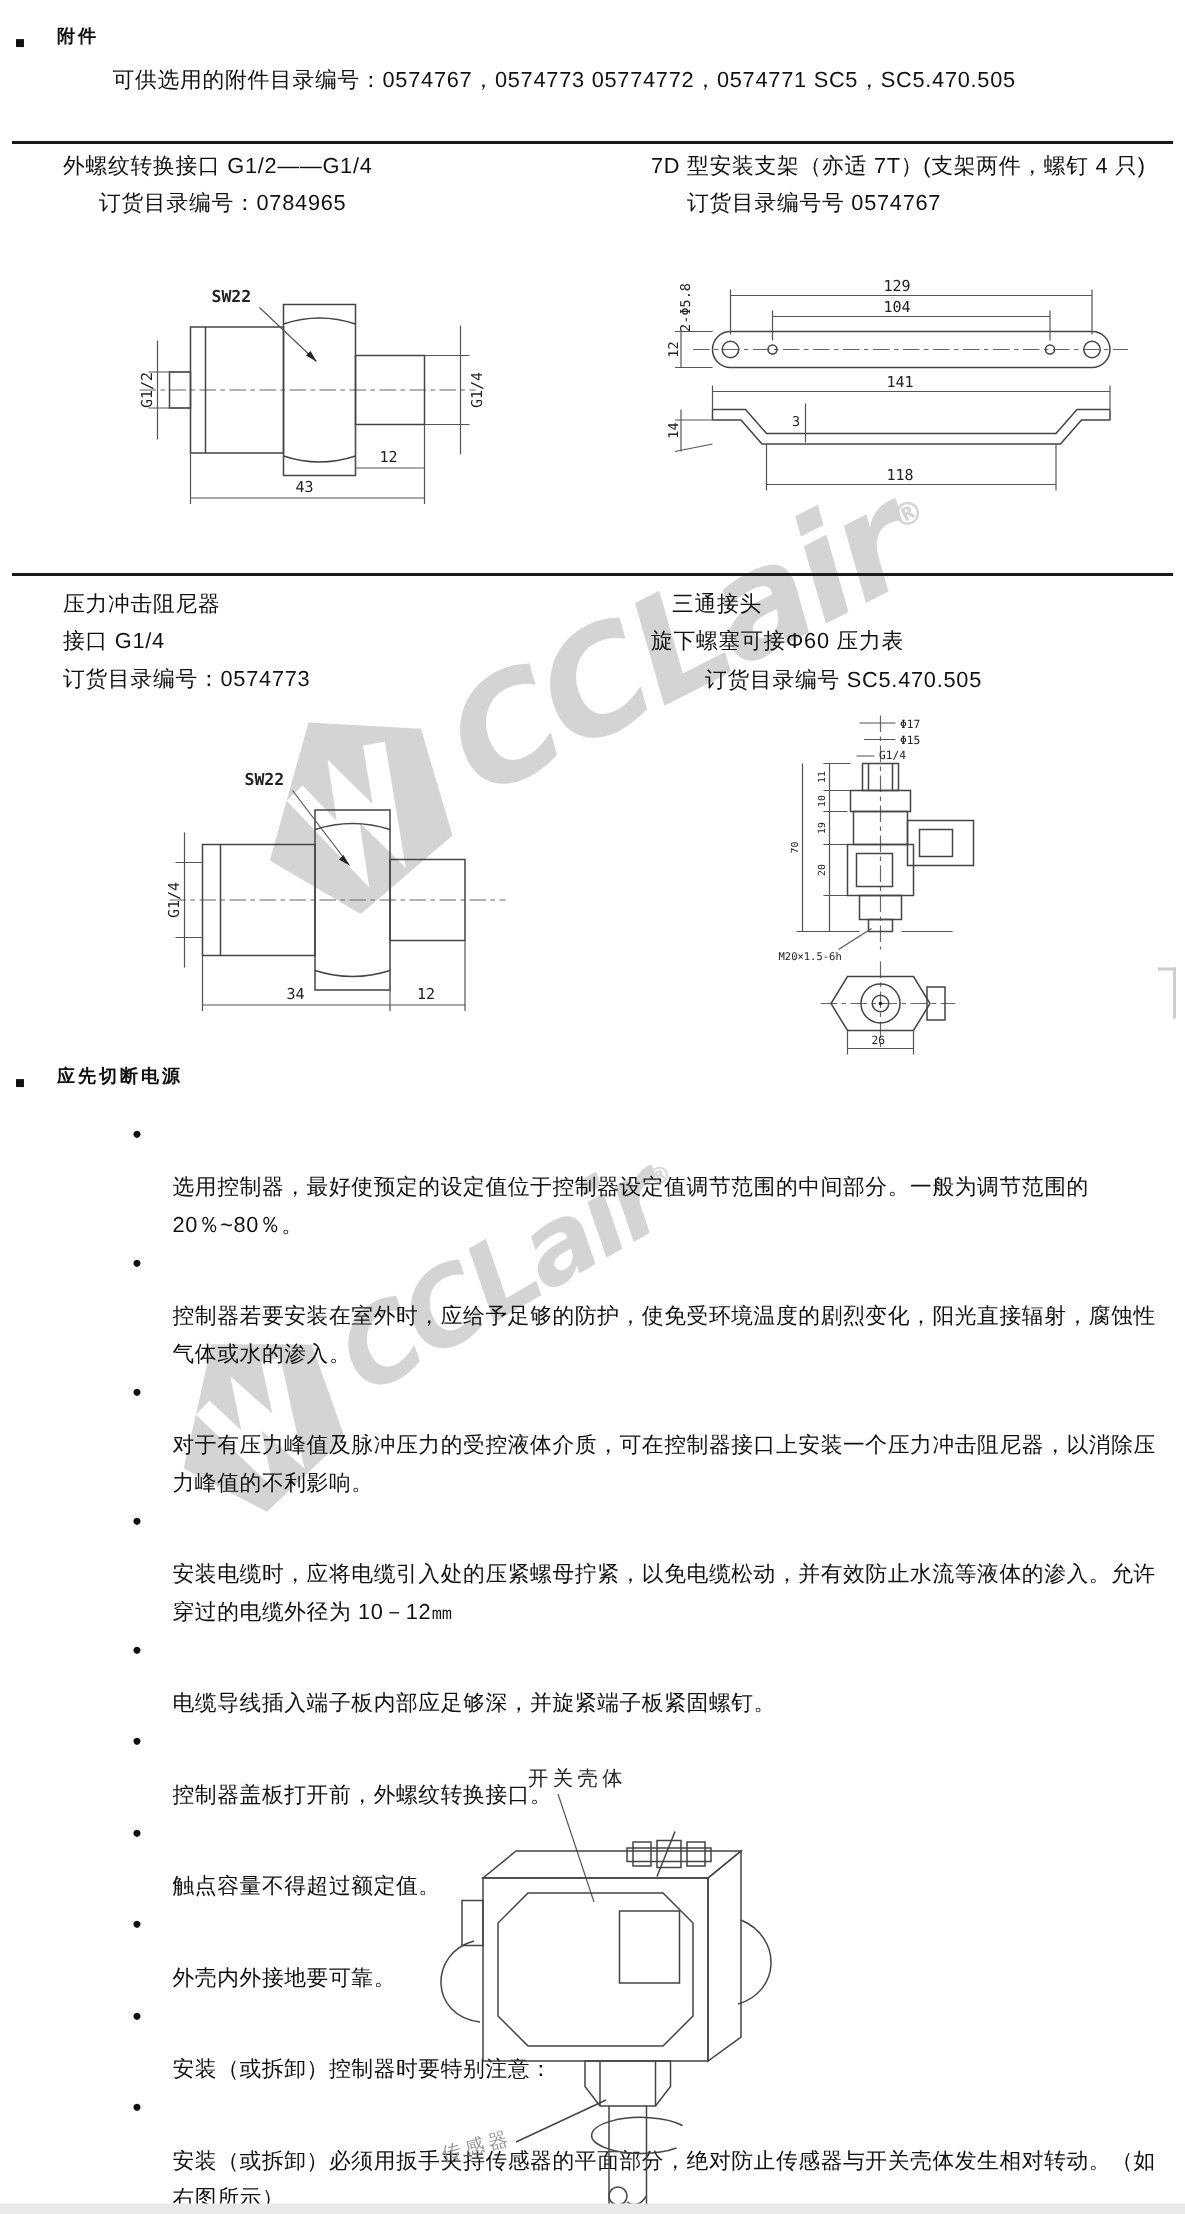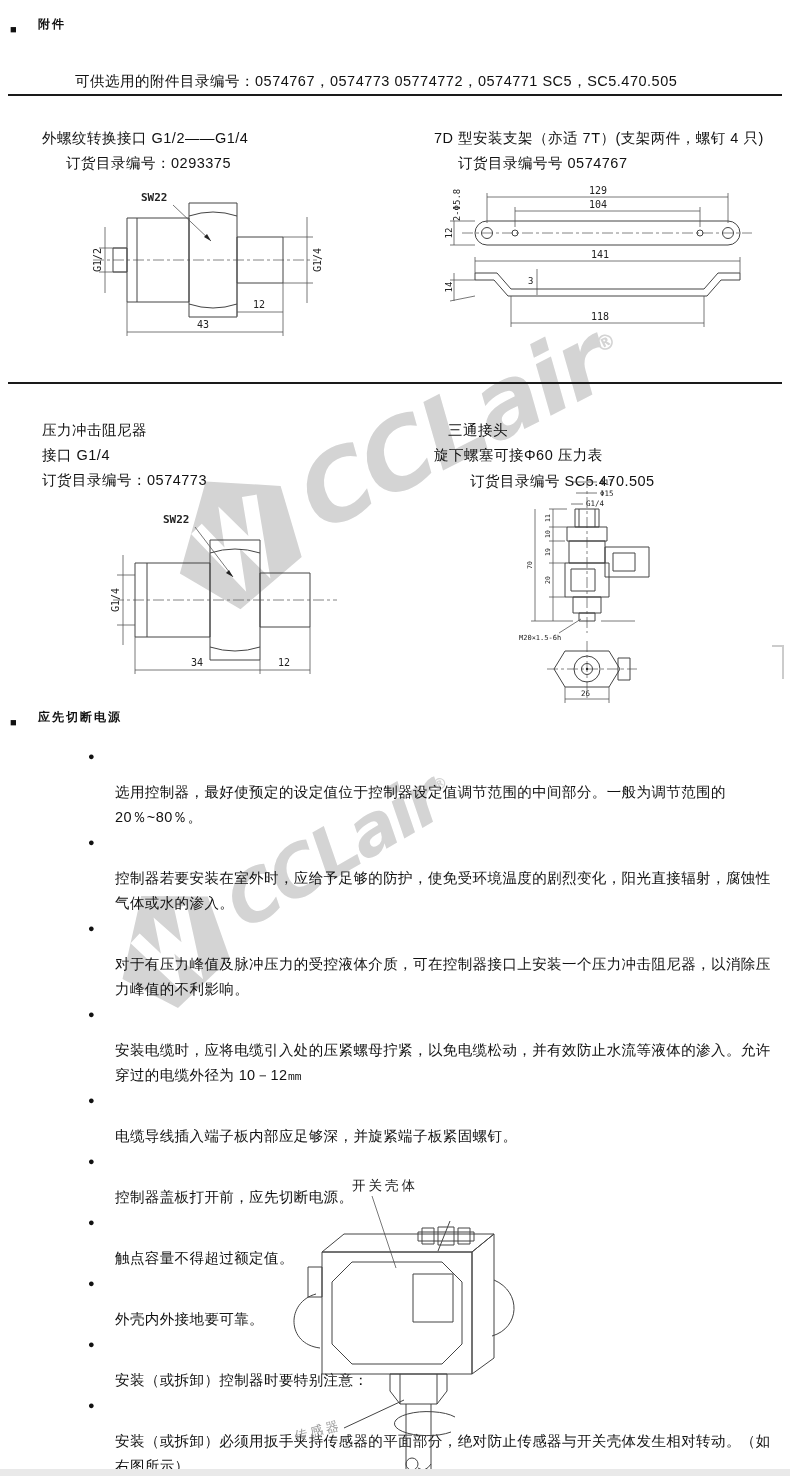--- a/index.html
+++ b/index.html
@@ -1,19 +1,19 @@
 <!DOCTYPE html>
 <html><head>
 <meta charset="utf-8">
 <style>
   html,body{margin:0;padding:0;background:#fff;}
   .page{position:relative;width:790px;height:1476px;background:#fff;overflow:hidden;
         font-family:"Liberation Sans",sans-serif;color:#111;}
   .abs{position:absolute;}
-  .t{font-size:14.5px;letter-spacing:.5px;white-space:nowrap;margin-top:28px;}
+  .t{font-size:14.5px;letter-spacing:.5px;white-space:nowrap;}
   .h1{font-size:12px;font-weight:bold;letter-spacing:2px;}
   .sq{font-size:11px;line-height:11px;}
   .rule{position:absolute;left:8px;width:774px;height:2px;background:#1a1a1a;}
   .list{position:absolute;left:60px;top:744px;width:716px;font-size:14.5px;line-height:25px;letter-spacing:.4px;}
   .li{display:flex;align-items:flex-start;}
   .li .b{width:55px;padding-left:28px;box-sizing:border-box;font-size:11px;line-height:25px;flex:none;}
   .li .x{flex:1;margin-top:36px;}
   .note{margin-left:55px;}
   svg.draw{position:absolute;}
   svg.draw *{vector-effect:non-scaling-stroke;}
@@ -56,21 +56,21 @@
 
   <div class="content">
 
     <span class="abs sq" style="left:10px;top:24px;">■</span>
     <div class="abs h1" style="left:38px;top:16px;">附件</div>
     <div class="abs t" style="left:75px;top:44px;">可供选用的附件目录编号：0574767，0574773 05774772，0574771 SC5，SC5.470.505</div>
 
     <div class="rule" style="top:94px;"></div>
 
     <div class="abs t" style="left:42px;top:101px;">外螺纹转换接口 G1/2——G1/4</div>
-    <div class="abs t" style="left:66px;top:126px;">订货目录编号：0293375</div>
+    <div class="abs t" style="left:66px;top:126px;">订货目录编号：0784965</div>
     <div class="abs t" style="left:434px;top:101px;">7D 型安装支架（亦适 7T）(支架两件，螺钉 4 只)</div>
     <div class="abs t" style="left:458px;top:126px;">订货目录编号号 0574767</div>
 
     <svg class="draw" style="left:85px;top:185px;" width="240" height="160" viewBox="0 0 240 160">
       <line class="cl" x1="8" y1="75" x2="232" y2="75"></line>
       <rect x="28" y="63" width="14" height="24"></rect>
       <rect x="42" y="33" width="62" height="84"></rect>
       <line x1="52" y1="33" x2="52" y2="117"></line>
       <rect x="104" y="18" width="48" height="114"></rect>
       <path d="M104,31 Q128,23 152,31"></path>
@@ -244,21 +244,21 @@
       <div class="li">
           <span class="b">●</span>
           <span class="x">安装电缆时，应将电缆引入处的压紧螺母拧紧，以免电缆松动，并有效防止水流等液体的渗入。允许穿过的电缆外径为 10－12㎜</span>
         </div>
       <div class="li">
           <span class="b">●</span>
           <span class="x">电缆导线插入端子板内部应足够深，并旋紧端子板紧固螺钉。</span>
         </div>
       <div class="li">
           <span class="b">●</span>
-          <span class="x">控制器盖板打开前，应先切断电源。</span>
+          <span class="x">控制器盖板打开前，外螺纹转换接口。</span>
         </div>
       <div class="li">
           <span class="b">●</span>
           <span class="x">触点容量不得超过额定值。</span>
         </div>
       <div class="li">
           <span class="b">●</span>
           <span class="x">外壳内外接地要可靠。</span>
         </div>
       <div class="li">

